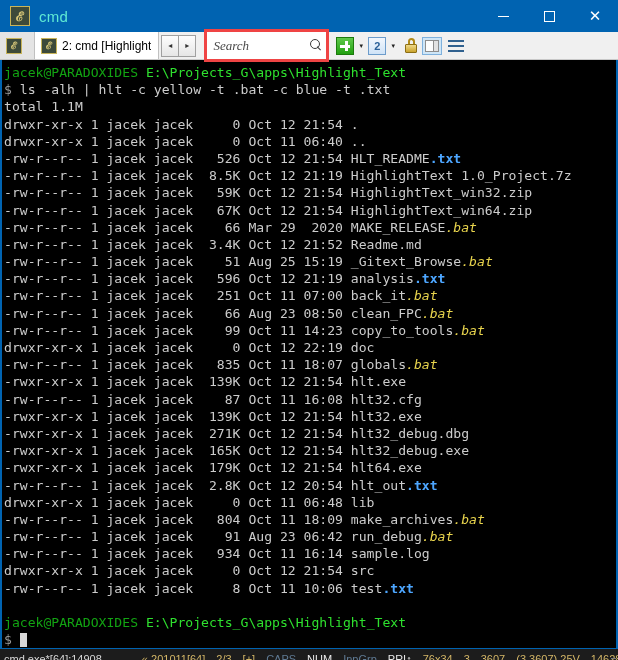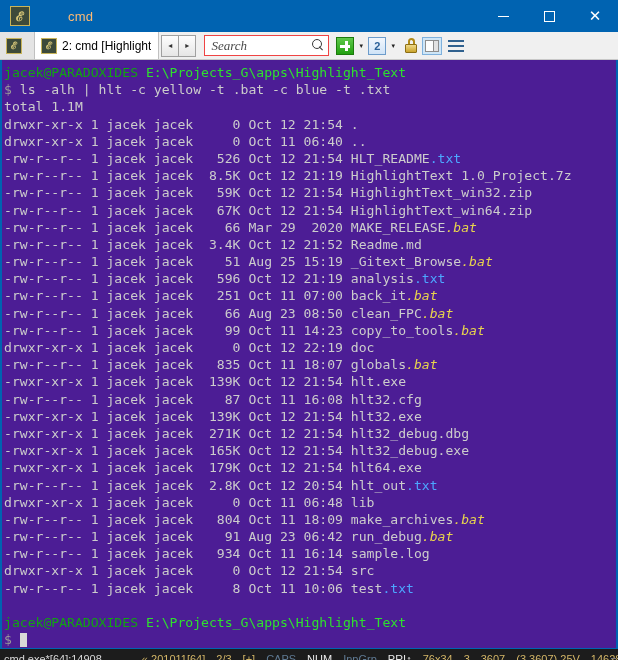--- a/index.html
+++ b/index.html
@@ -31,25 +31,24 @@
     background: #3d4a3a;
     border: 1px solid #c8b45a;
     display: flex; align-items: center; justify-content: center;
     color: #d9c879;
     font-family: "DejaVu Serif", serif;
     font-size: 13px; font-weight: bold;
     line-height: 1;
     flex: none;
   }
   .title-text {
-    color: #fdba74;
+    color: #5eead4;
     font-family: "Liberation Sans", sans-serif;
-    font-size: 13px;
+    font-size: 15px;
     letter-spacing: 0.2px;
-    margin-left: 29px;
   }
   .win-buttons {
     position: absolute; right: 0; top: 0;
     height: 32px; display: flex;
   }
   .win-btn {
     width: 46px; height: 32px;
     display: flex; align-items: center; justify-content: center;
     color: #ffffff;
   }
@@ -106,23 +105,23 @@
     font-size: 8px; color: #333;
     font-family: "DejaVu Sans", sans-serif;
     margin-right: -1px;
   }
 
   .search-wrap {
     display: flex; align-items: center;
     margin-left: 9px;
   }
   .search-box {
-    width: 125px; height: 21px;
+    width: 125px; height: 33px;
     background: #ffffff;
-    border: 1px solid #ef4444;
+    border: 3px solid #ef4444;
     display: flex; align-items: center;
     padding: 0 3px 0 6px;
     position: relative;
   }
   .search-box .ph {
     font-family: "Liberation Serif", serif;
     font-style: italic;
     font-size: 13px; color: #4a4a4a;
     flex: 1;
   }
@@ -203,37 +202,37 @@
 
   
   .term-outer {
     flex: 1;
     background: #0063b1;
     padding: 0 2px 0 2px;
     display: flex;
   }
   .term {
     flex: 1;
-    background: #4c1d95;
+    background: #000000;
     overflow: hidden;
     padding: 4px 0 0 2px;
     font-family: "DejaVu Sans Mono", monospace;
     font-size: 13.1px;
     line-height: 17.2px;
     color: #cccccc;
     white-space: pre;
     letter-spacing: 0px;
   }
   .term .ln { height: 17.2px; }
   .c-prompt-user { color: #12a312; }
   .c-prompt-path { color: #2ee02e; }
   .c-dollar { color: #9a9a9a; }
   .c-def  { color: #cccccc; }
   .c-bat  { color: #e8d44d; font-style: italic; }
-  .c-txt  { color: #4da6ff; }
+  .c-txt  { color: #4da6ff; font-weight: bold; }
   .cursor {
     display: inline-block;
     width: 7px; height: 14px;
     background: #d8d8d8;
     vertical-align: -3px;
   }
 
   
   .statusbar {
     height: 21px; min-height: 21px;

